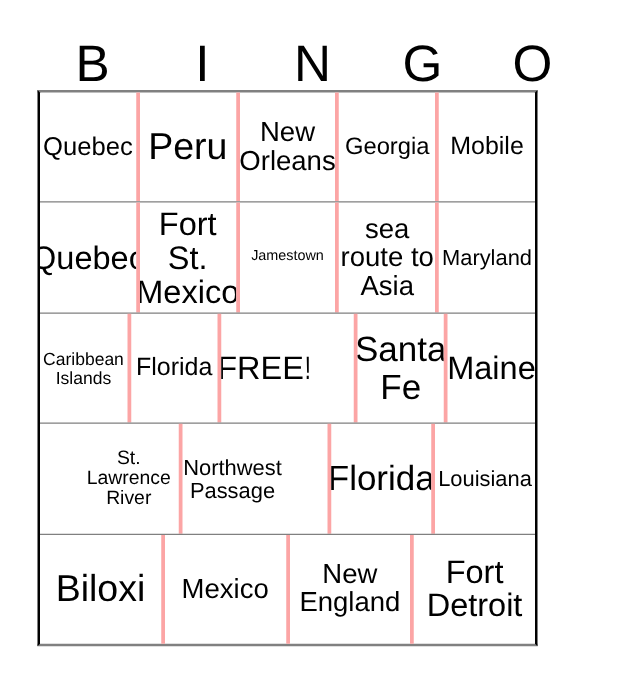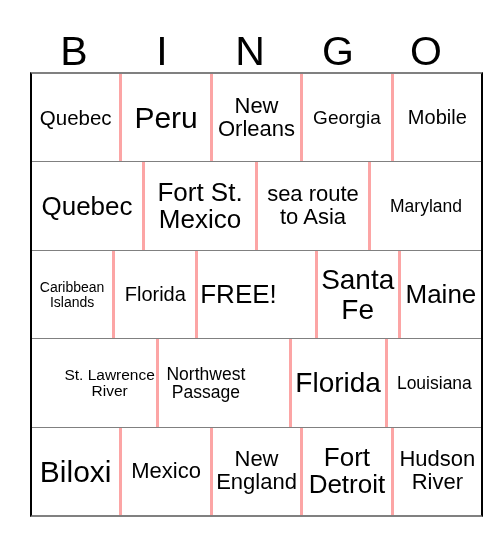--- a/index.html
+++ b/index.html
@@ -44,21 +44,21 @@
     font-weight: 400;
     letter-spacing: 0;
     color: #000000;
   }
 
   
   #grid {
     position: absolute;
     left: 30px;
     top: 72px;
-    width: 453px;
+    width: 400px;
     height: 445px;
     box-sizing: border-box;
     border-top: 2px solid #808080;
     border-left: 2px solid #000000;
     border-right: 2px solid #000000;
     border-bottom: 2px solid #808080;
     display: flex;
     flex-direction: column;
     background: #ffffff;
   }
@@ -119,20 +119,21 @@
       <div class="cell fs-20">Quebec</div>
       <div class="cell fs-30">Peru</div>
       <div class="cell fs-22">New Orleans</div>
       <div class="cell fs-19">Georgia</div>
       <div class="cell fs-23">Mobile</div>
     </div>
 
     <div class="grid-row">
       <div class="cell fs-26">Quebec</div>
       <div class="cell fs-26">Fort St. Mexico</div>
+      <div class="cell fs-11">Jamestown</div>
       <div class="cell fs-22">sea route to Asia</div>
       <div class="cell fs-17">Maryland</div>
     </div>
 
     <div class="grid-row">
       <div class="cell fs-14">Caribbean Islands</div>
       <div class="cell fs-23">Florida</div>
       <div class="cell fs-26">FREE!</div>
       <div class="cell fs-28">Santa Fe</div>
       <div class="cell fs-26">Maine</div>
@@ -143,17 +144,16 @@
       <div class="cell fs-17">Northwest Passage</div>
       <div class="cell fs-28">Florida</div>
       <div class="cell fs-17">Louisiana</div>
     </div>
 
     <div class="grid-row">
       <div class="cell fs-30">Biloxi</div>
       <div class="cell fs-22">Mexico</div>
       <div class="cell fs-22">New England</div>
       <div class="cell fs-26">Fort Detroit</div>
-      <div class="cell fs-22">Hudson River</div>
     </div>
 
   </div>
 </div>
 
 </body></html>

